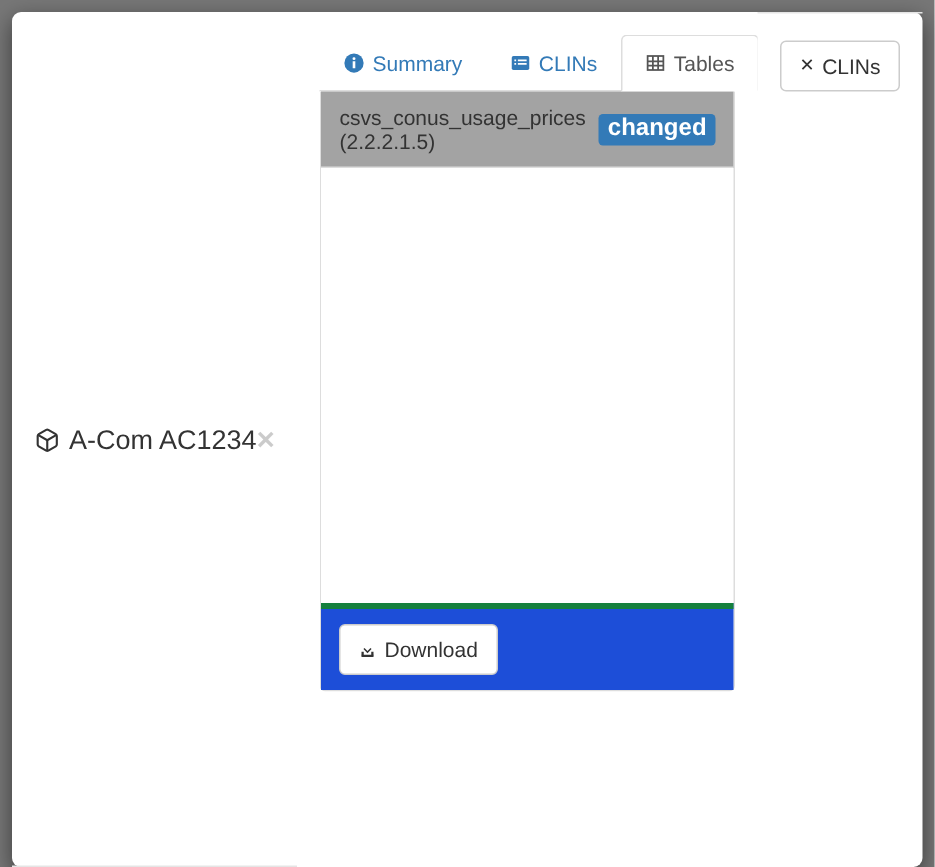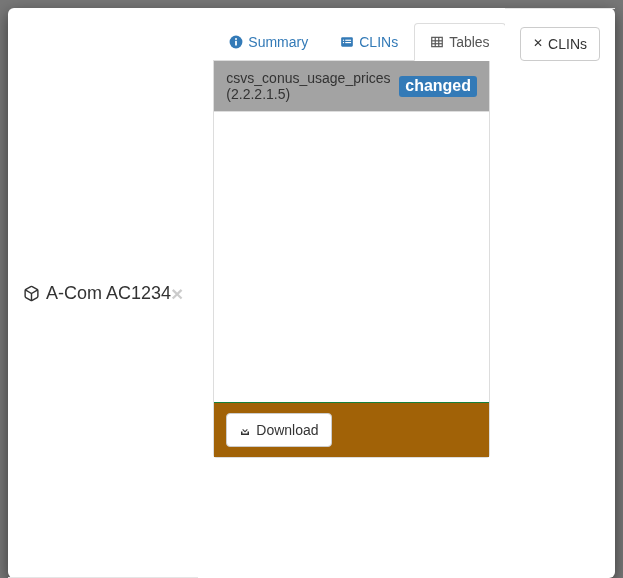--- a/index.html
+++ b/index.html
@@ -95,22 +95,22 @@
     align-items: center;
     justify-content: space-between;
     color: #333;
     background: #a3a3a3;
   }
   .panel-body {
     height: 290px;
   }
   .panel-footer {
     padding: 10px 12px;
-    background: #a16207;
-    border-top: 1px solid #15803d;
+    background: #1d4ed8;
+    border-top: 4px solid #15803d;
   }
   .label-primary {
     background: #337ab7;
     color: #fff;
     font-size: 16px;
     font-weight: 700;
     padding: 2px 6px 3px;
     border-radius: 3px;
     line-height: 1;
   }

